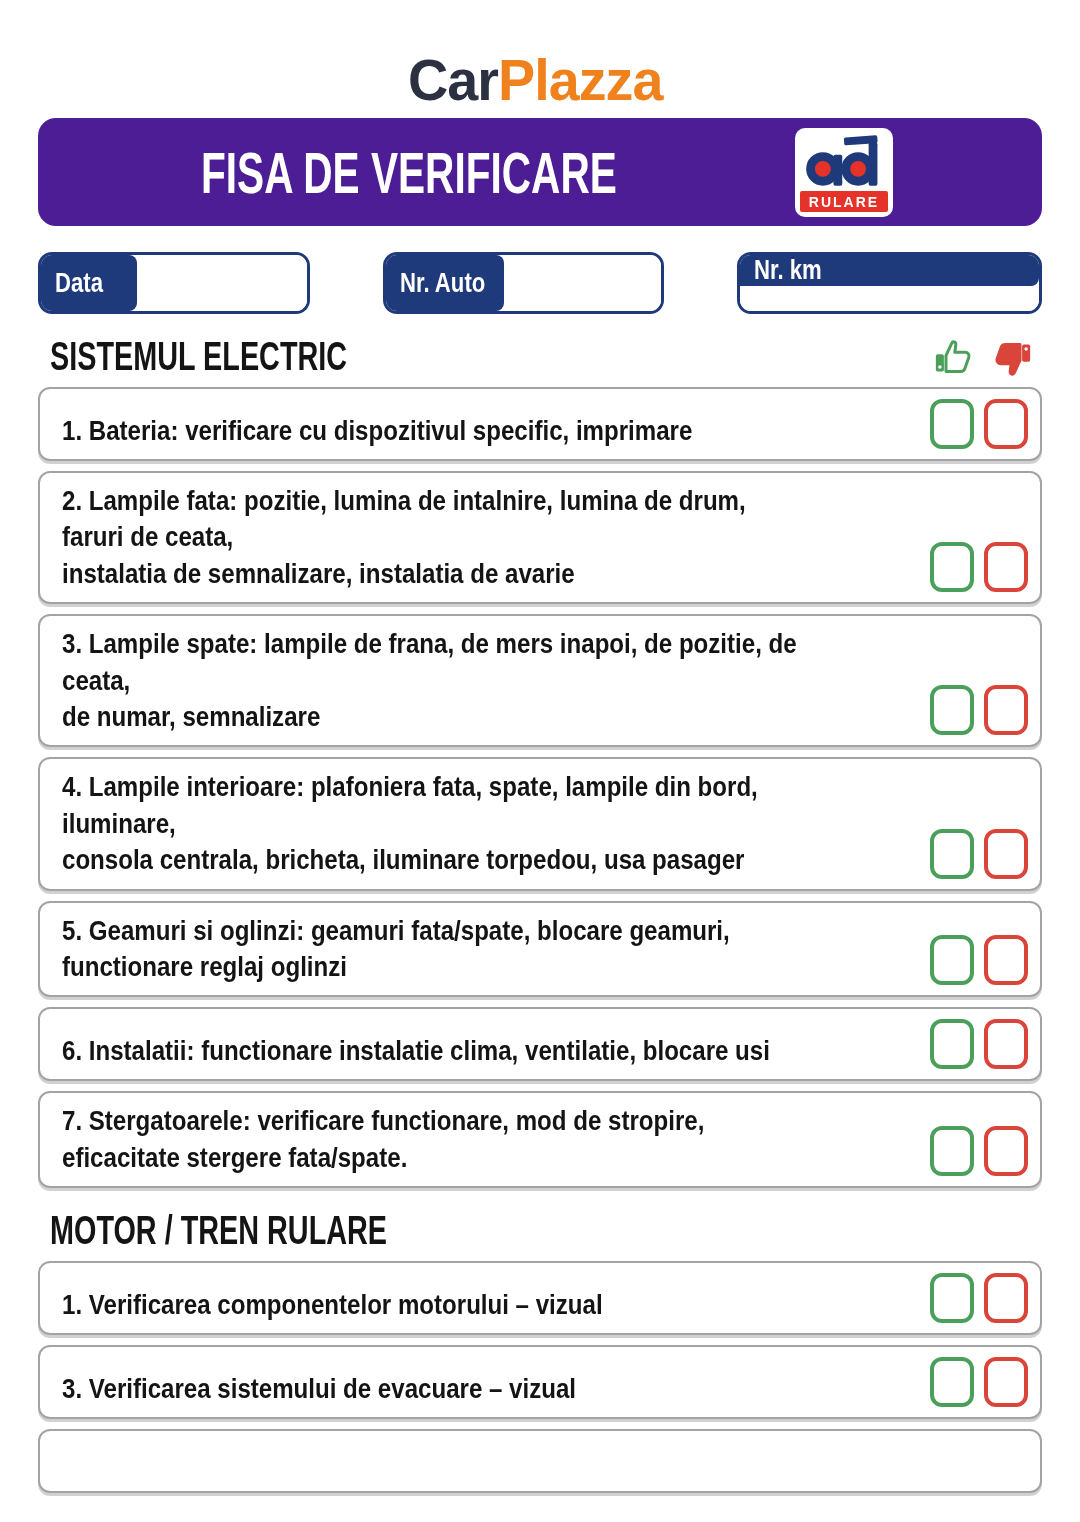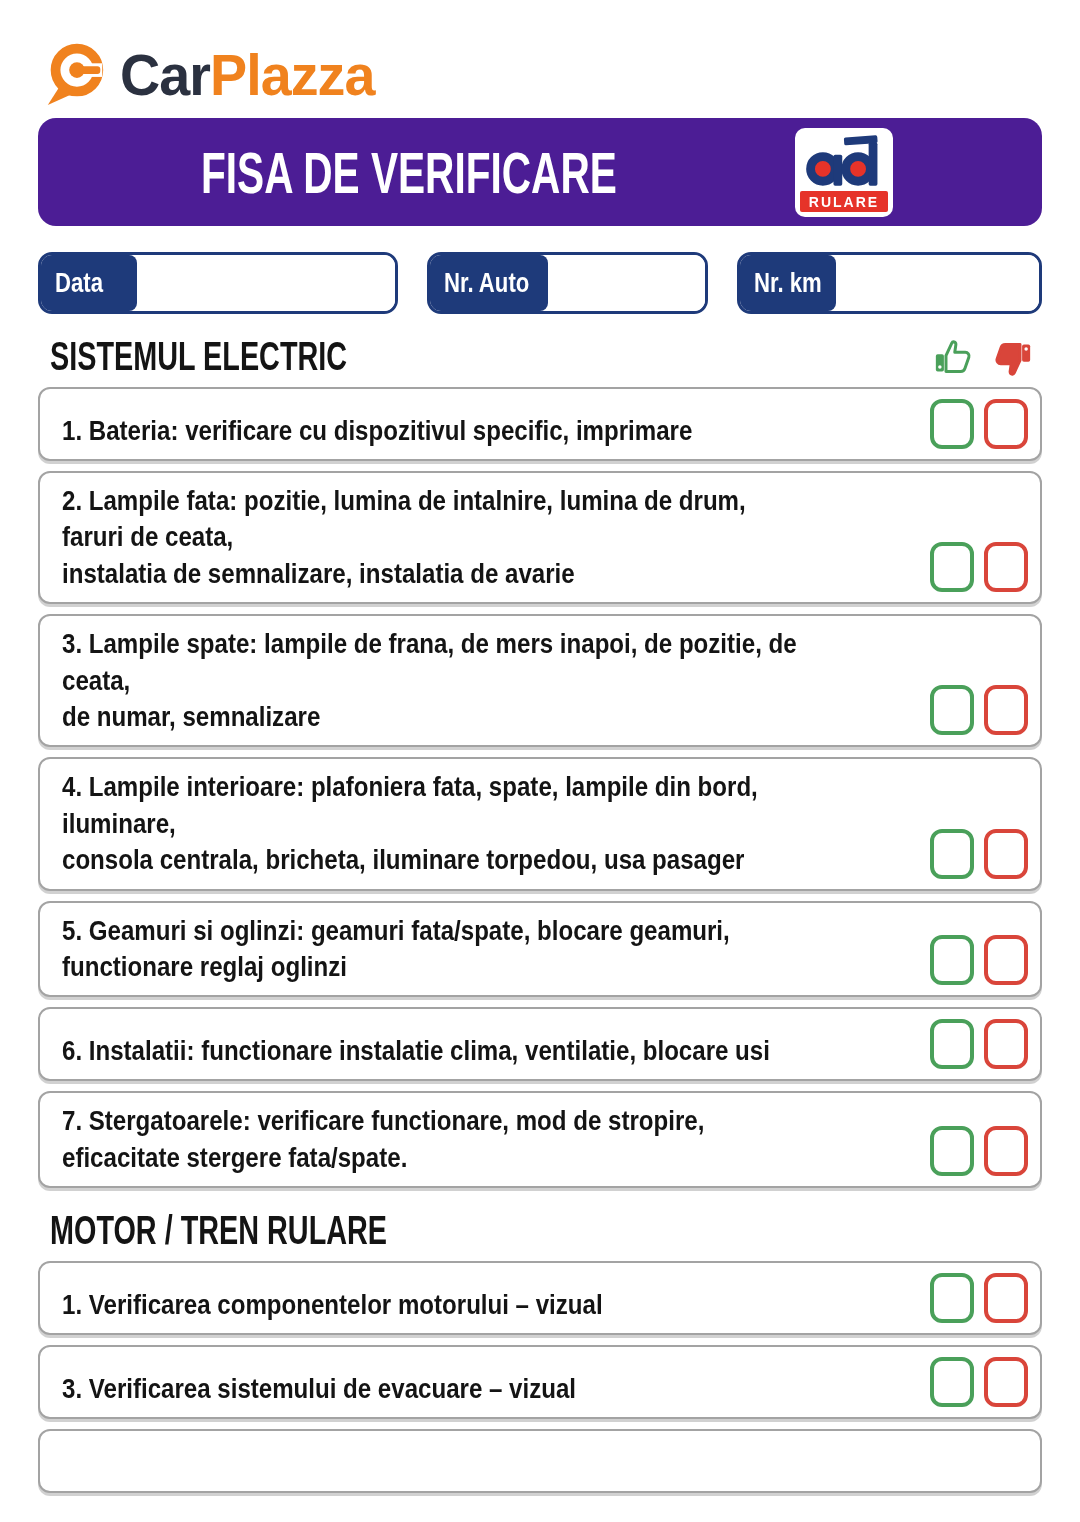--- a/index.html
+++ b/index.html
@@ -1,38 +1,38 @@
 <!DOCTYPE html>
 <html><head>
 <meta charset="utf-8">
 <style>
   * { margin:0; padding:0; box-sizing:border-box; }
   body { background:#ffffff; font-family:"Liberation Sans", sans-serif; }
   .page { width:1080px; height:1522px; background:#fff; position:relative; padding:36px 38px 0 38px; }
 
   
-  .brand-row { display:flex; align-items:center; gap:10px; height:76px; margin-left:2px; }
+  .brand-row { display:flex; align-items:center; gap:10px; height:76px; margin-left:2px;flex-direction:column; }
   .brand-text { font-size:58px; font-weight:bold; letter-spacing:-1px; display:inline-block; transform:scaleX(.96); transform-origin:left center; }
   .brand-car { color:#2b3140; }
   .brand-plazza { color:#f0821e; }
 
   
   .title-bar { margin-top:6px; height:108px; background:#4c1d95; border-radius:18px;
                display:flex; align-items:center; justify-content:center; padding:0 22px 0 36px; }
   .title-bar h1 { color:#fff; font-size:58px; font-weight:bold; letter-spacing:0px; white-space:nowrap;
                   display:inline-block; transform:scaleX(.70); transform-origin:left center; }
   .ad-logo { width:98px; background:#fff; border-radius:10px; padding:5px 5px 5px 5px; }
   .ad-letters { display:block; width:88px; height:56px; margin:0 auto; }
   .garage-bar { margin-top:2px; background:#e63329; color:#fff; font-weight:bold; font-size:14px;
                 letter-spacing:2px; text-align:center; padding:3px 0 2px 0; border-radius:2px; }
 
   
   .fields-row { margin-top:26px; display:flex; justify-content:space-between; }
   .field { height:62px; border:3px solid #1e3a7a; border-radius:14px; background:#fff; overflow:hidden; display:flex; }
-  .field-1 { width:360px; } .field-2 { width:281px; } .field-3 { width:305px; }
+  .field-1 { width:272px; } .field-2 { width:281px; } .field-3 { width:305px;flex-direction:column; }
   .field-label { background:#1e3a7a; color:#fff; display:flex; align-items:center; padding:0 14px;
                  font-weight:bold; font-size:27px; white-space:nowrap; border-radius:0 8px 8px 0; }
   .field-label span { display:inline-block; transform:scaleX(.82); transform-origin:left center; }
   .fl-1 { min-width:96px; } .fl-2 { min-width:118px; } .fl-3 { min-width:96px; }
   .field input { border:none; outline:none; flex:1; font-size:26px; padding:0 12px; font-family:"Liberation Sans", sans-serif; }
 
   
   .section-head { display:flex; align-items:flex-end; justify-content:space-between; margin:20px 2px 8px 12px;text-align:center; }
   .section-head h2 { font-size:40px; font-weight:bold; color:#141414; white-space:nowrap;
                      display:inline-block; transform:scaleX(.72); transform-origin:left bottom; letter-spacing:0; }

